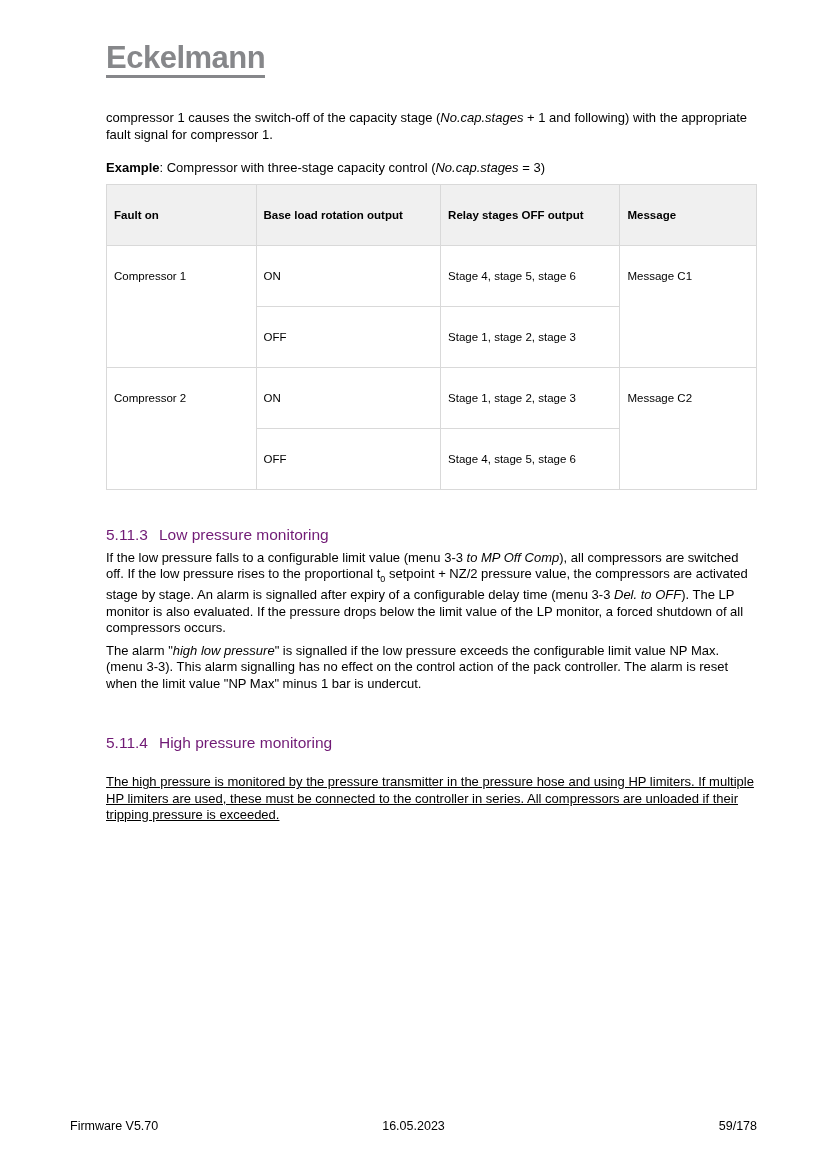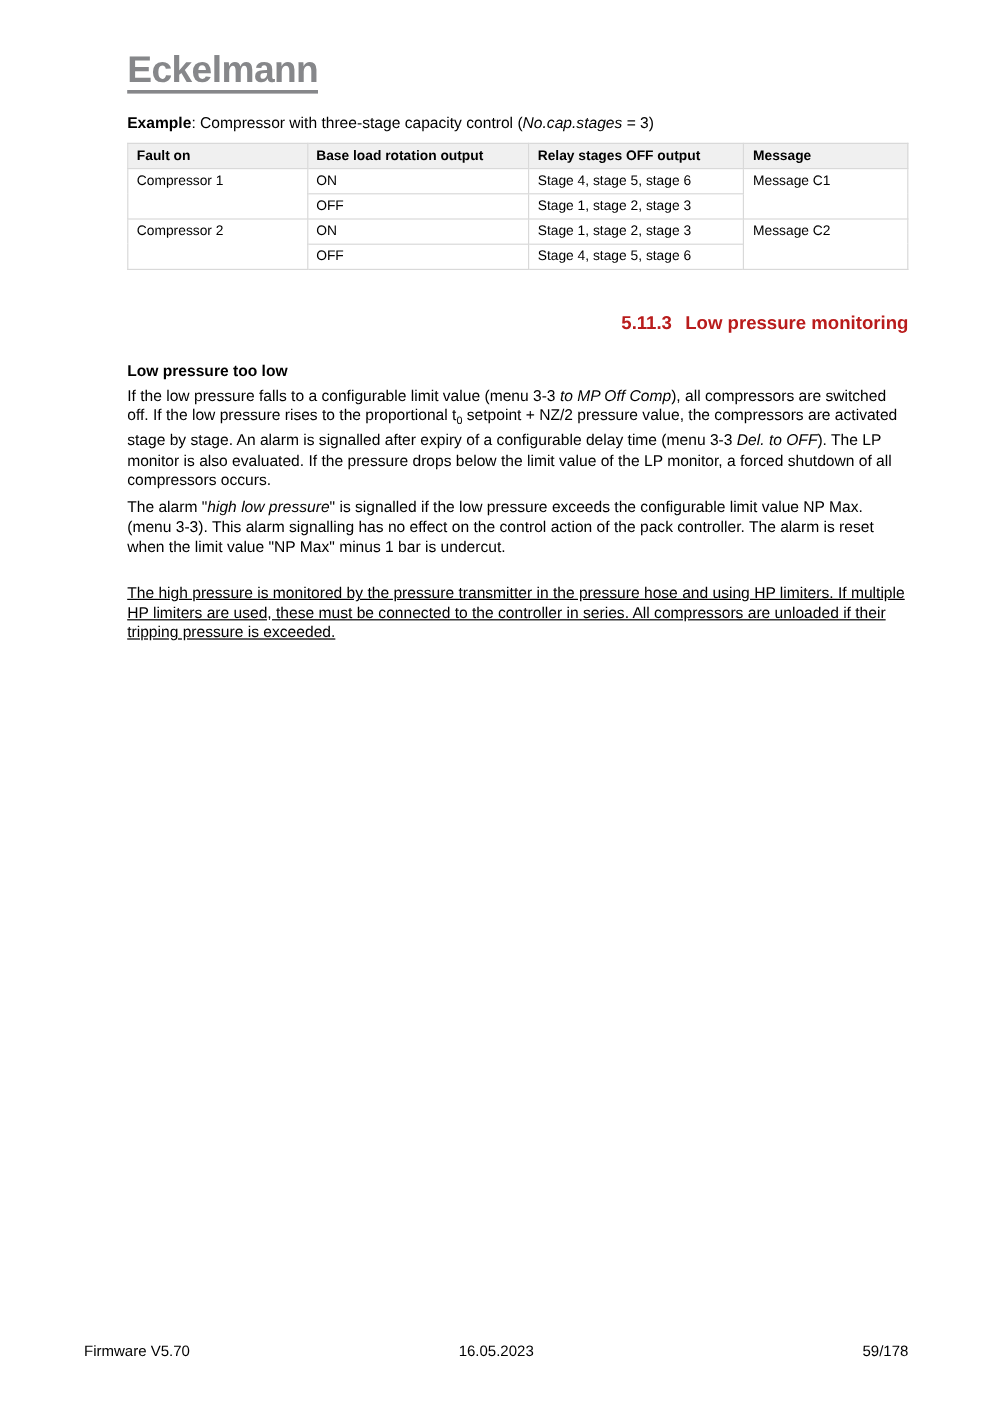--- a/index.html
+++ b/index.html
@@ -32,38 +32,37 @@
 
   table.cap-table {
     margin-top: 7px;
     border-collapse: collapse;
     width: 100%;
     font-size: 11.5px;
     table-layout: fixed;
   }
   table.cap-table th, table.cap-table td {
     border: 1px solid #d9d9d9;
-    padding: 4px 7px;
+    padding: 24px 7px;
     text-align: left;
     vertical-align: top;
   }
   table.cap-table thead th {
     background: #f0f0f0;
     font-weight: bold;
   }
   col.c1 { width: 23%; }
   col.c2 { width: 28.4%; }
   col.c3 { width: 27.6%; }
   col.c4 { width: 21%; }
 
   h2.sec-heading {
     font-size: 15.5px;
-    font-weight: bold;
-    color: #b91c1c;
-    text-align: right;
+    font-weight: normal;
+    color: #701a75;
   }
   .sec-1 { margin-top: 36px; }
   .sec-2 { margin-top: 42px; }
   .sec-num { margin-right: 11px; }
 
   h3.sub-heading { font-size: 13px; font-weight: bold; }
   .sub-1 { margin-top: 22px; }
   .sub-2 { margin-top: 17px; }
   .after-sub { margin-top: 6px; }
   .after-sec { margin-top: 22px; text-decoration: underline; }
@@ -80,20 +79,21 @@
   .f-center{ position: absolute; left: 50%; transform: translateX(-50%); }
   .f-right { position: absolute; right: 0; }
 </style>
 </head>
 <body>
 
 <div class="page">
 
   <div class="logo">Eckelmann</div>
 
+  <p class="body intro-1"><span>compressor 1 causes the switch-off of the capacity stage (</span><span style="font-style: italic;">No.cap.stages</span><span> + 1 and following) with the appropriate fault signal for compressor 1.</span></p>
   <p class="example-line"><span style="font-weight: bold;">Example</span><span>: Compressor with three-stage capacity control (</span><span style="font-style: italic;">No.cap.stages</span><span> = 3)</span></p>
 
   <table class="cap-table">
     <colgroup>
         <col class="c1">
         <col class="c2">
         <col class="c3">
         <col class="c4">
       </colgroup>
     <thead>
@@ -125,25 +125,27 @@
         <td>OFF</td>
         <td>Stage 4, stage 5, stage 6</td>
       </tr>
     </tbody>
   </table>
 
   <h2 class="sec-heading sec-1">
     <span class="sec-num">5.11.3</span><span class="sec-title">Low pressure monitoring</span>
   </h2>
 
-  <h3 class="sub-heading sub-1">Low pressure too low</h3>
   <p class="body after-sub"><span>If the low pressure falls to a configurable limit value (menu 3-3 </span><span style="font-style: italic;">to MP Off Comp</span><span>), all compressors are switched off. If the low pressure rises to the proportional t</span><sub>0</sub><span> setpoint + NZ/2 pressure value, the compressors are activated stage by stage. An alarm is signalled after expiry of a configurable delay time (menu 3-3 </span><span style="font-style: italic;">Del. to OFF</span><span>). The LP monitor is also evaluated. If the pressure drops below the limit value of the LP monitor, a forced shutdown of all compressors occurs.</span></p>
 
   <p class="body after-sub"><span>The alarm "</span><span style="font-style: italic;">high low pressure</span><span>" is signalled if the low pressure exceeds the configurable limit value NP Max. (menu 3-3). This alarm signalling has no effect on the control action of the pack controller. The alarm is reset when the limit value "NP Max" minus 1 bar is undercut.</span></p>
 
+  <h2 class="sec-heading sec-2">
+    <span class="sec-num">5.11.4</span><span class="sec-title">High pressure monitoring</span>
+  </h2>
   <p class="body after-sec"><span>The high pressure is monitored by the pressure transmitter in the pressure hose and using HP limiters. If multiple HP limiters are used, these must be connected to the controller in series. All compressors are unloaded if their tripping pressure is exceeded.</span></p>
 
 </div>
 
 <div class="footer">
   <span class="f-left">Firmware V5.70</span>
   <span class="f-center">16.05.2023</span>
   <span class="f-right">59/178</span>
 </div>
 

